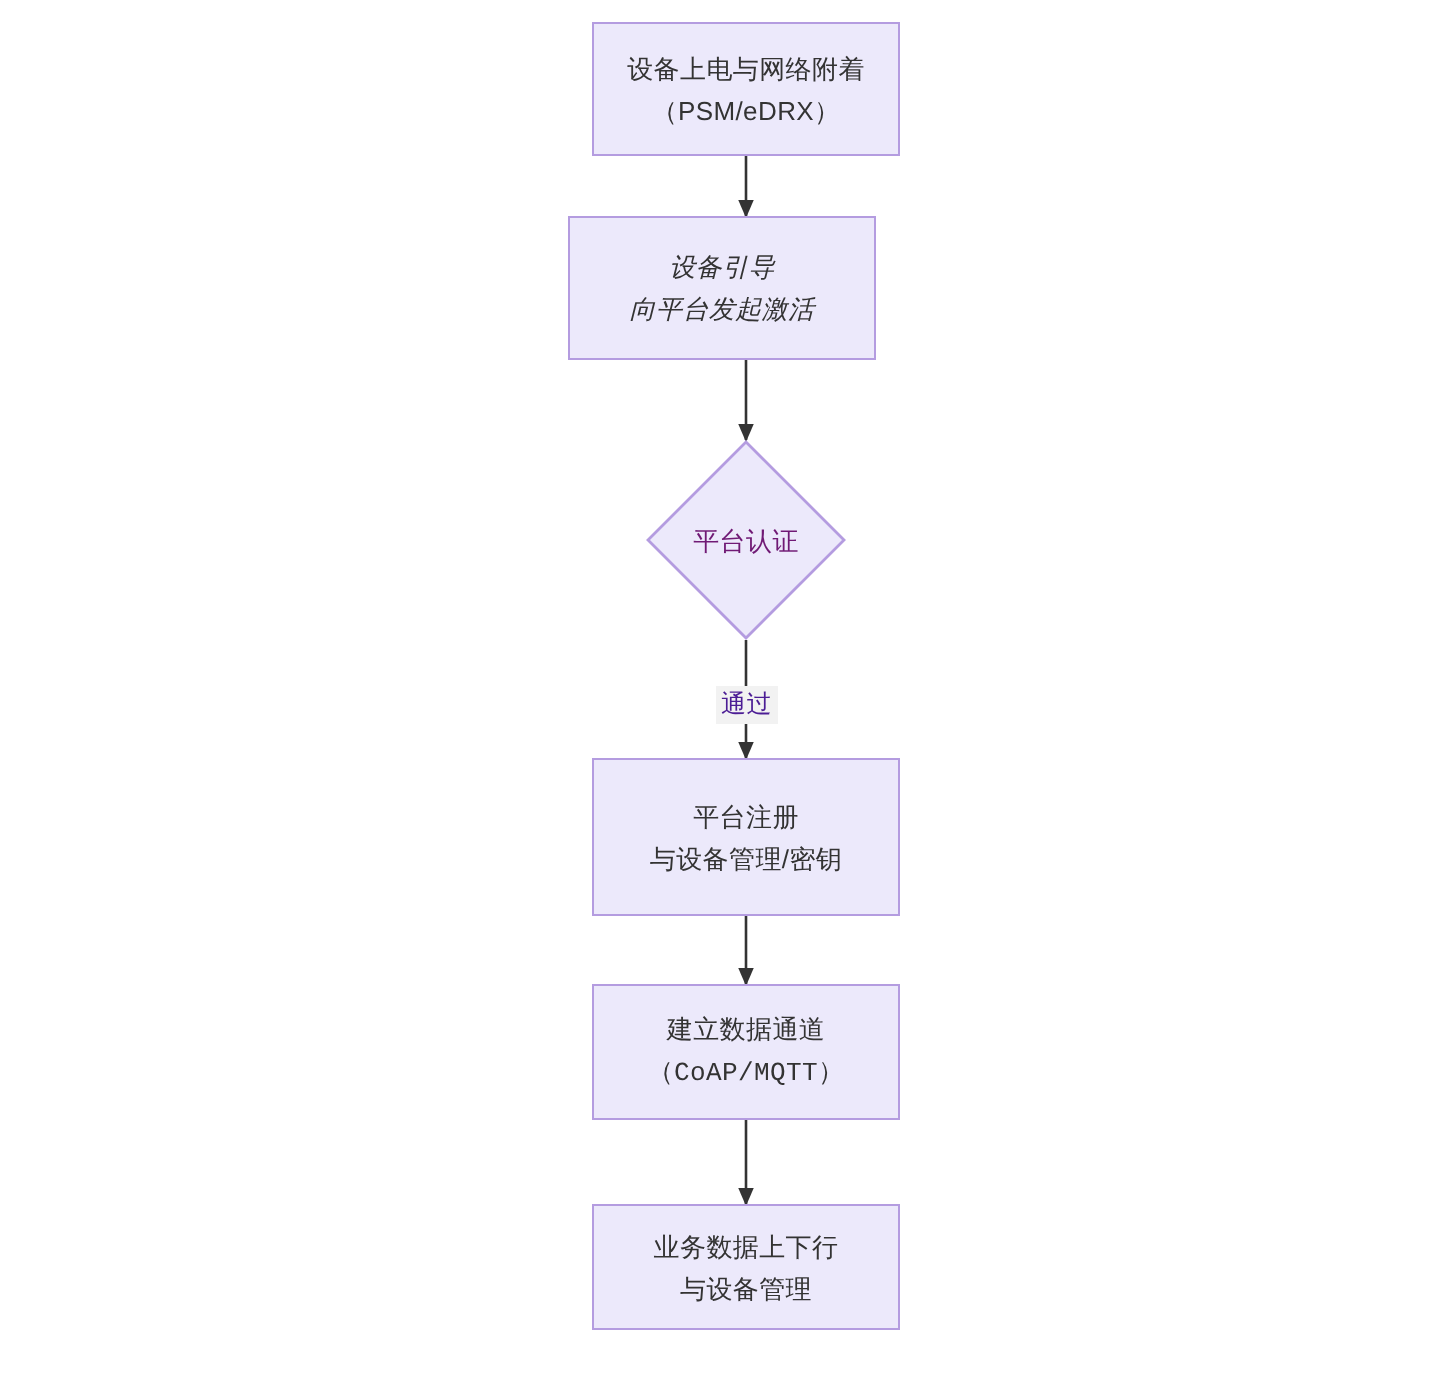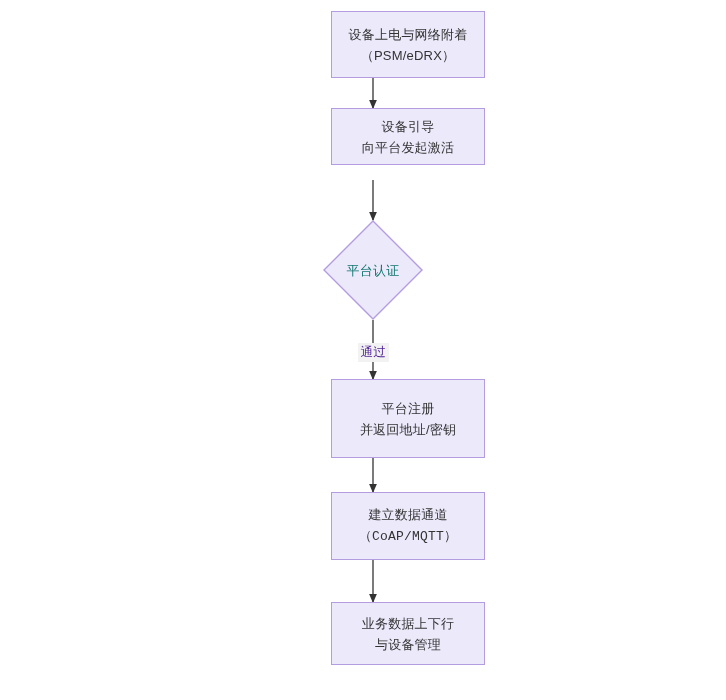--- a/index.html
+++ b/index.html
@@ -33,21 +33,20 @@
     position: absolute;
     box-sizing: border-box;
     display: flex;
     align-items: center;
     justify-content: center;
     text-align: center;
     color: #333333;
     font-size: 13px;
     line-height: 21px;
     letter-spacing: 0.2px;
-    margin-left: 35px;
   }
   .node-rect {
     background: #ece9fb;
     border: 1.4px solid #b49ce0;
   }
   .node-diamond-wrap {
     position: absolute;
     display: flex;
     align-items: center;
     justify-content: center;
@@ -55,21 +54,21 @@
   .node-diamond-shape {
     position: absolute;
     left: 0;
     top: 0;
     width: 100%;
     height: 100%;
   }
   .node-diamond-label {
     position: relative;
     z-index: 2;
-    color: #0f766e;
+    color: #701a75;
     font-size: 13px;
     line-height: 21px;
     text-align: center;
     letter-spacing: 0.2px;
   }
   .node-label {
     white-space: pre-line;
   }
   .edge-label {
     position: absolute;
@@ -100,33 +99,33 @@
         <line x1="373" y1="458" x2="373" y2="492" stroke="#333333" stroke-width="1.3" marker-end="url(#arrowhead)"></line>
         <line x1="373" y1="560" x2="373" y2="602" stroke="#333333" stroke-width="1.3" marker-end="url(#arrowhead)"></line>
       </g>
   </svg>
 
   <div id="nodes-group">
       <div class="node node-rect" style="left: 296px; top: 11px; width: 154px; height: 67px;">
         <div class="node-label">设备上电与网络附着
 （PSM/eDRX）</div>
       </div>
-      <div class="node node-rect" style="left: 296px; top: 108px; width: 154px; height: 57px;">
+      <div class="node node-rect" style="left: 284px; top: 108px; width: 154px; height: 72px; font-style: italic;">
         <div class="node-label">设备引导
 向平台发起激活</div>
       </div>
       <div class="node-diamond-wrap" style="left: 323px; top: 220px; width: 100px; height: 100px;">
         <svg class="node-diamond-shape" viewBox="0 0 100 100">
           <polygon points="50,1 99,50 50,99 1,50" fill="#ece9fb" stroke="#b49ce0" stroke-width="1.4"></polygon>
         </svg>
         <div class="node-diamond-label node-label">平台认证</div>
       </div>
       <div class="node node-rect" style="left: 296px; top: 379px; width: 154px; height: 79px;">
         <div class="node-label">平台注册
-并返回地址/密钥</div>
+与设备管理/密钥</div>
       </div>
       <div class="node node-rect" style="left: 296px; top: 492px; width: 154px; height: 68px; font-family: Liberation Mono, monospace;">
         <div class="node-label">建立数据通道
 （CoAP/MQTT）</div>
       </div>
       <div class="node node-rect" style="left: 296px; top: 602px; width: 154px; height: 63px;">
         <div class="node-label">业务数据上下行
 与设备管理</div>
       </div>
     </div>

